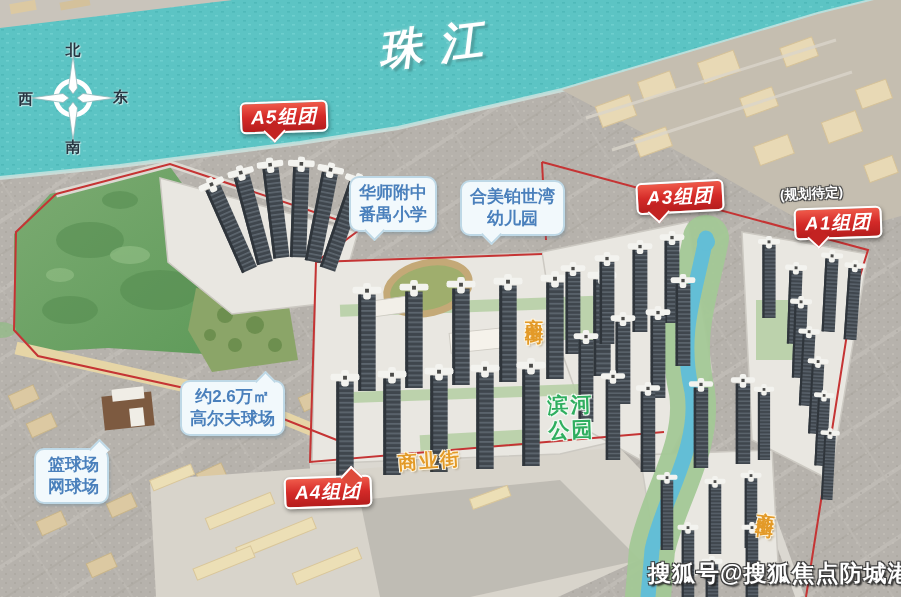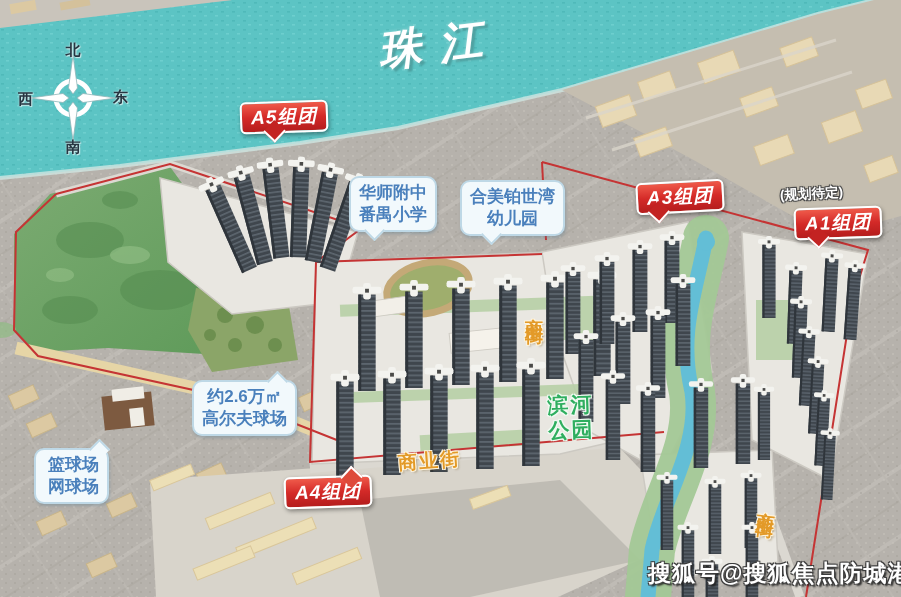--- a/index.html
+++ b/index.html
@@ -355,21 +355,21 @@
     <div>幼儿园</div>
     <span class="btail down" style="left:22px;"></span>
   </div>
 
   <div class="abs bubble" style="left:349px;top:176px;">
     <div>华师附中</div>
     <div>番禺小学</div>
     <span class="btail down" style="left:16px;"></span>
   </div>
 
-  <div class="abs bubble" style="left:192px;top:380px;">
+  <div class="abs bubble" style="left:180px;top:380px;">
     <div>约2.6万㎡</div>
     <div>高尔夫球场</div>
     <span class="btail up" style="left:76px;"></span>
   </div>
 
   <div class="abs bubble" style="left:34px;top:448px;padding-left:12px;">
     <div>篮球场</div>
     <div>网球场</div>
     <span class="btail up" style="left:56px;"></span>
   </div>

